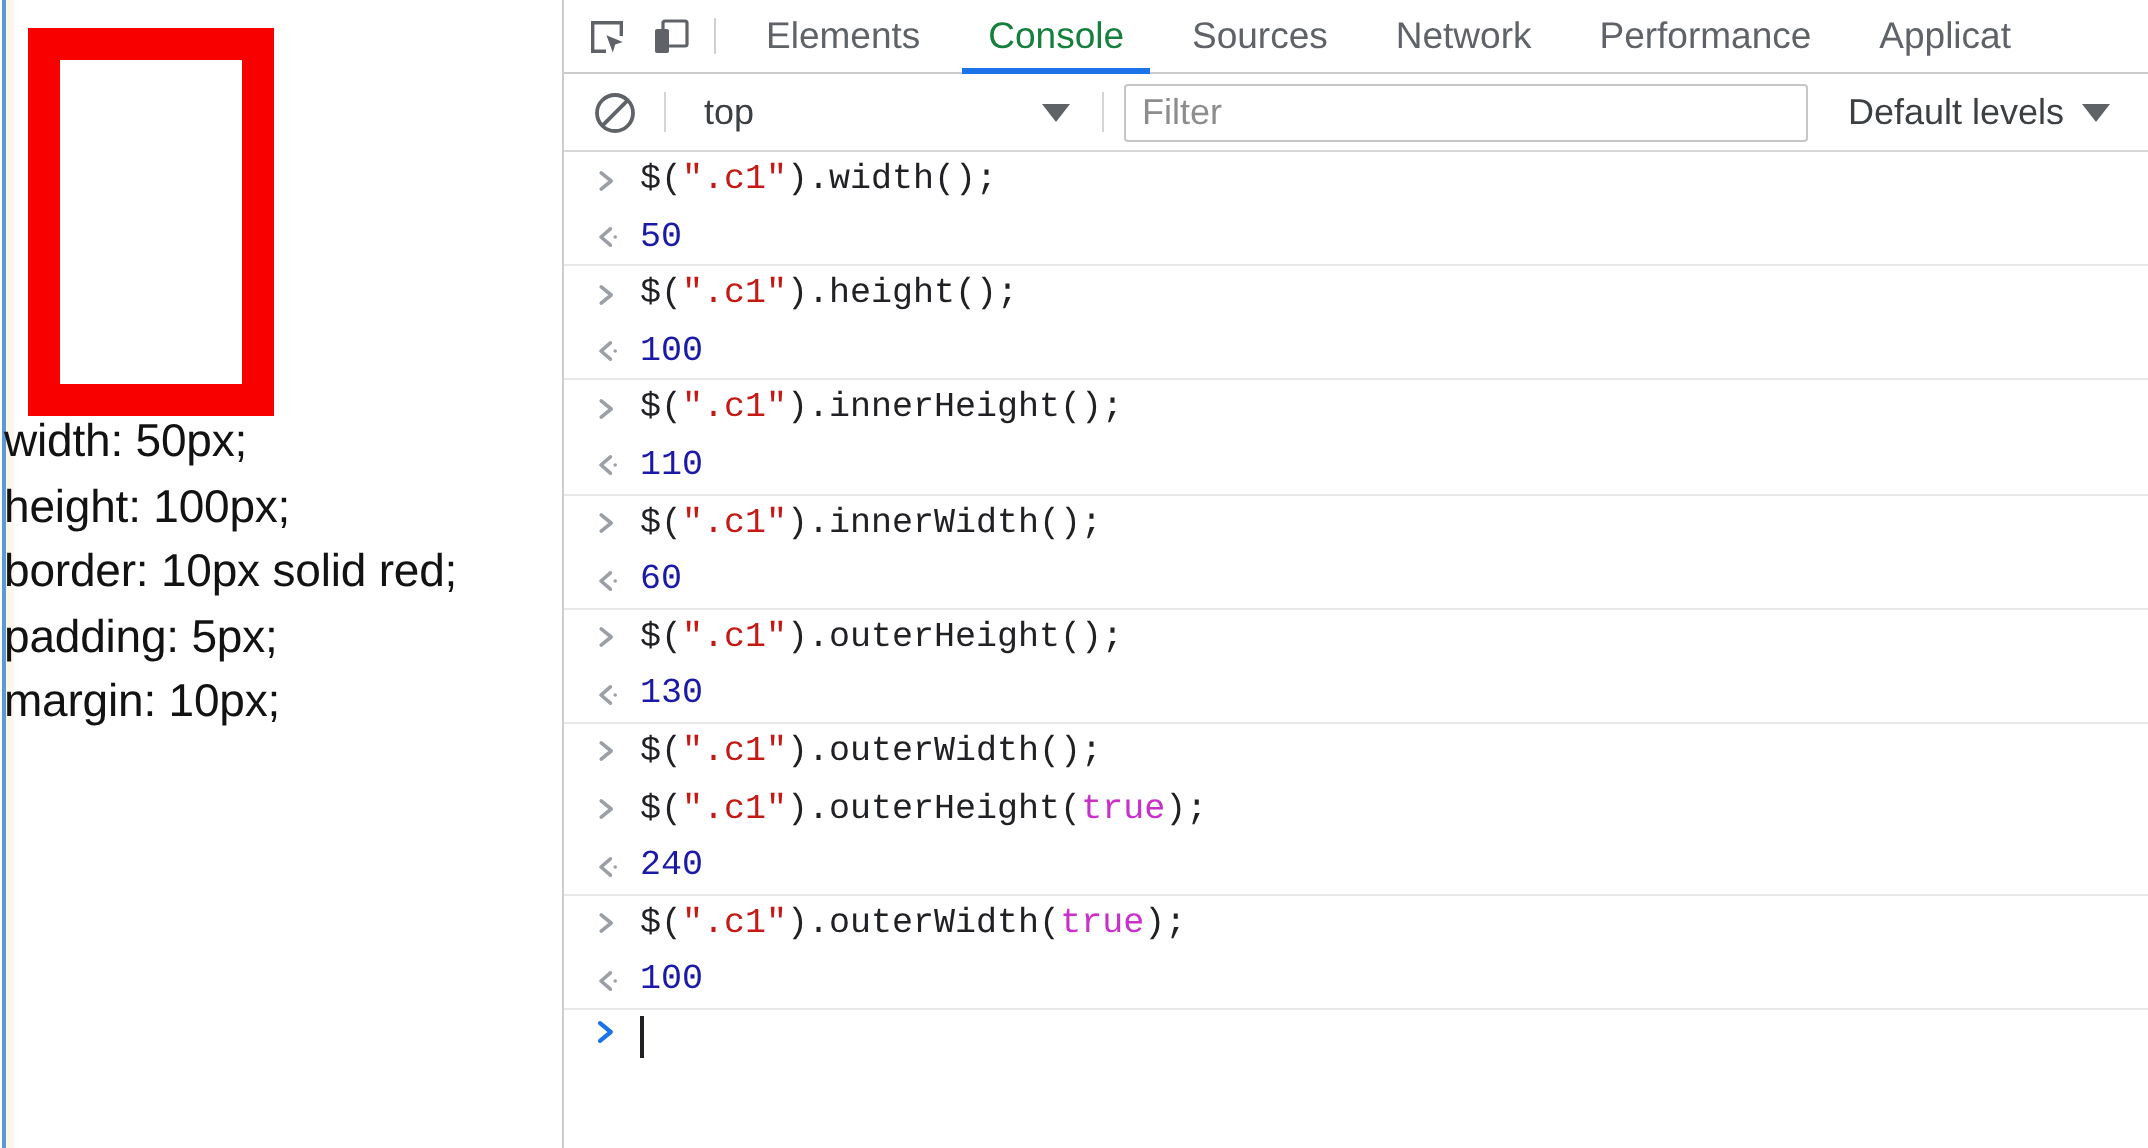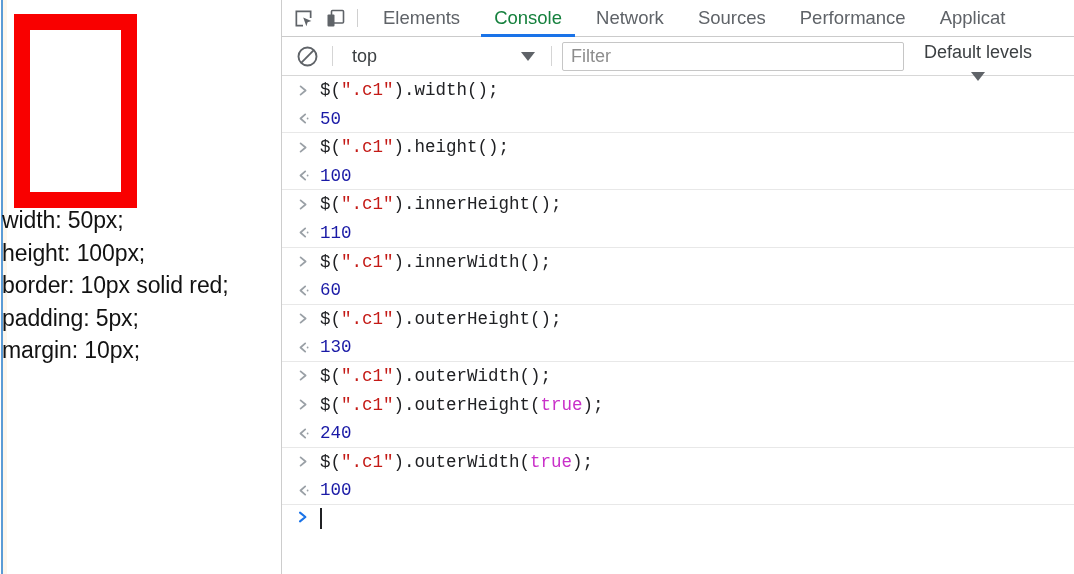--- a/index.html
+++ b/index.html
@@ -196,21 +196,20 @@
     display: flex;
     align-items: center;
     gap: 9px;
     height: 28px;
     padding: 0 10px;
     margin-left: 10px;
     font-size: 18px;
     color: #3c4043;
     cursor: pointer;
     white-space: nowrap;
-    flex-direction: column;
   }
 
   
   .console-body {
     flex: 1 1 auto;
     overflow: hidden;
     background: #ffffff;
   }
   .msg {
     position: relative;
@@ -299,22 +298,22 @@
           <rect x="6.5" y="2.5" width="12" height="12.5" rx="1" fill="none" stroke="#5f6368" stroke-width="1.6"></rect>
           <rect x="2.5" y="6.5" width="7" height="12" rx="1" fill="#5f6368"></rect>
         </svg>
       </div>
 
       <div class="tb-sep"></div>
 
       <div class="tabs" id="tabs">
           <div class="tab">Elements</div>
           <div class="tab active">Console</div>
+          <div class="tab">Sources</div>
           <div class="tab">Network</div>
-          <div class="tab">Sources</div>
           <div class="tab">Performance</div>
           <div class="tab">Applicat</div>
         </div>
     </div>
 
     <div class="filterbar">
 
       <div class="clear-btn">
         <svg width="23" height="23" viewBox="0 0 23 23">
           <circle cx="11.5" cy="11.5" r="9" fill="none" stroke="#5f6368" stroke-width="1.9"></circle>

